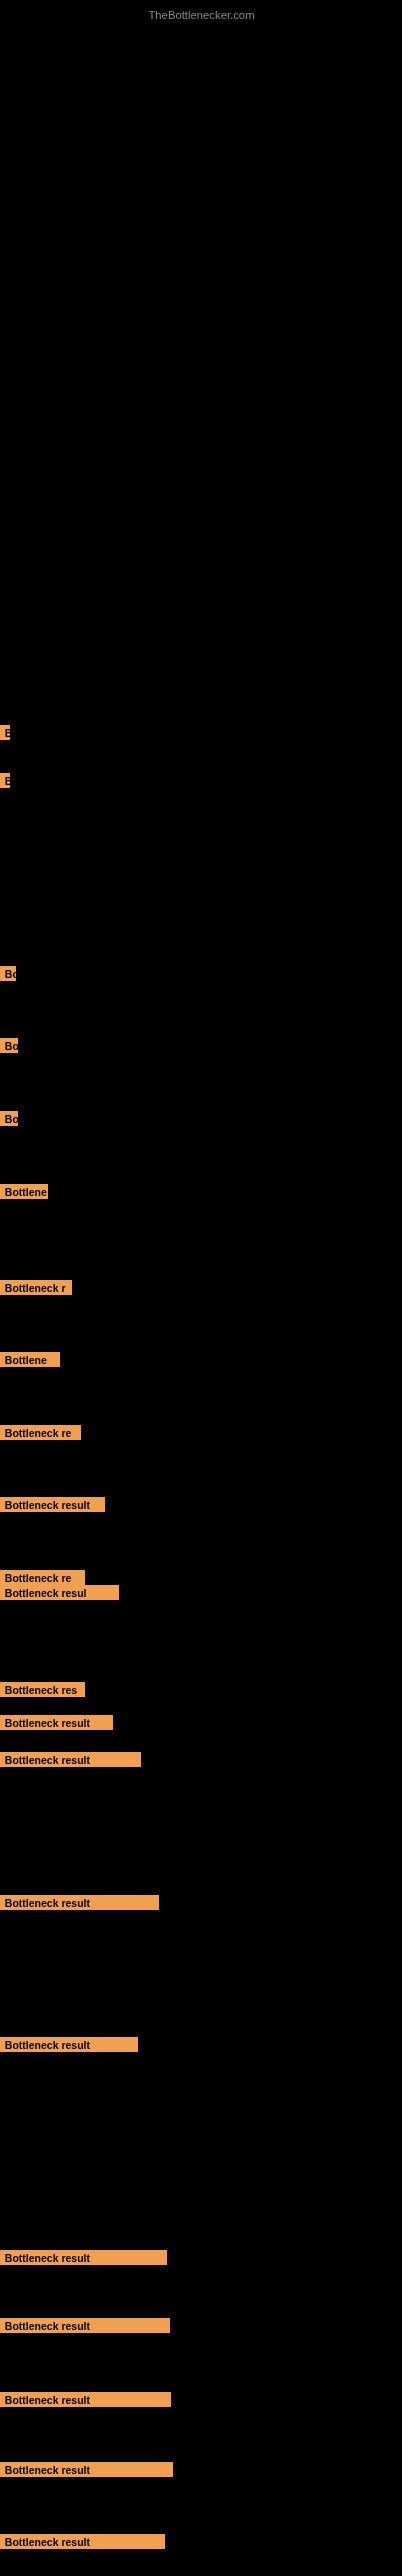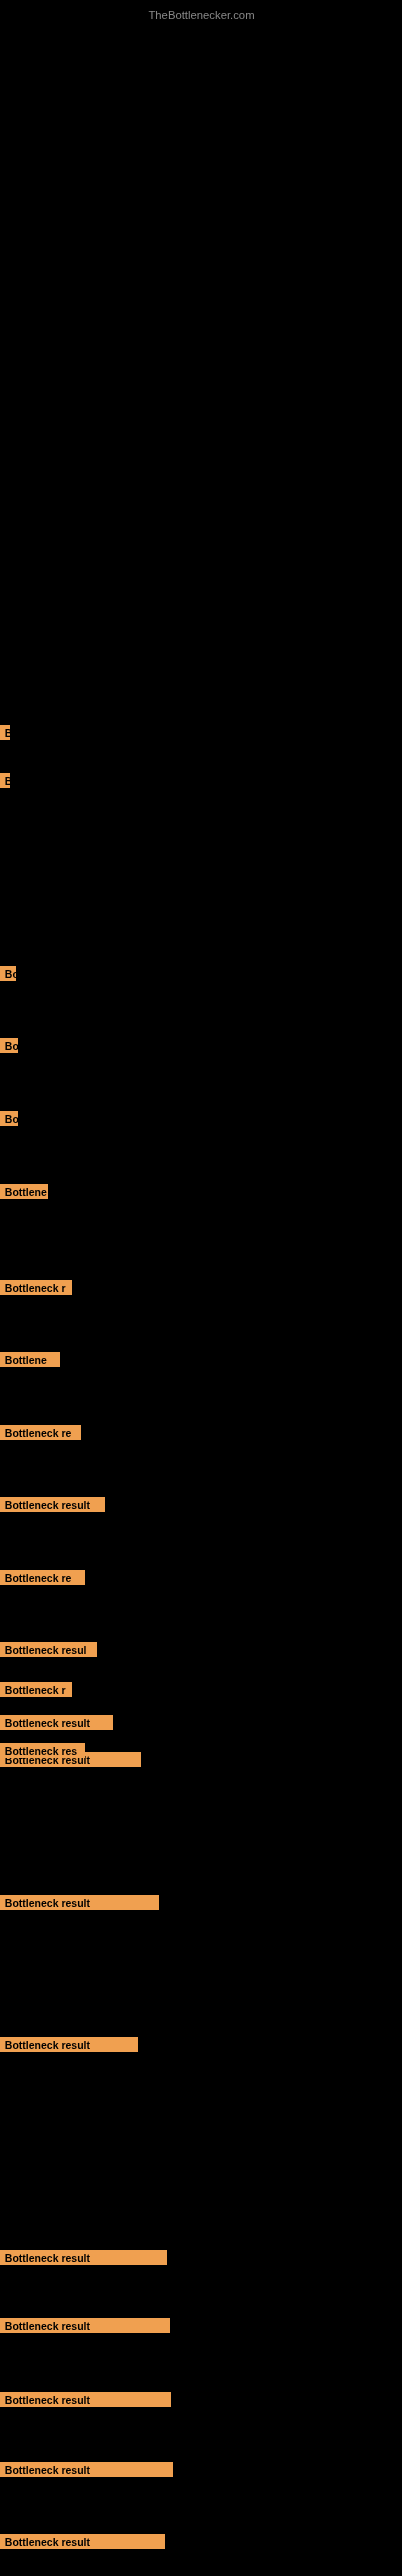--- a/index.html
+++ b/index.html
@@ -46,22 +46,22 @@
 <div class="bottleneck-label" style="top: 2318px; width: 170px;">Bottleneck result</div>
 <div class="bottleneck-label" style="top: 2392px; width: 171px;">Bottleneck result</div>
 <div class="bottleneck-label" style="top: 2462px; width: 173px;">Bottleneck result</div>
 <div class="bottleneck-label" style="top: 2534px; width: 165px;">Bottleneck result</div>
 <div class="bottleneck-label" style="top: 1184px; width: 48px;">Bottlene</div>
 <div class="bottleneck-label" style="top: 1280px; width: 72px;">Bottleneck r</div>
 <div class="bottleneck-label" style="top: 1352px; width: 60px;">Bottlene</div>
 <div class="bottleneck-label" style="top: 1425px; width: 81px;">Bottleneck re</div>
 <div class="bottleneck-label" style="top: 1497px; width: 105px;">Bottleneck result</div>
 <div class="bottleneck-label" style="top: 1570px; width: 85px;">Bottleneck re</div>
-<div class="bottleneck-label" style="top: 1642px; width: 97px;">Bottleneck resul</div>
+<div class="bottleneck-label" style="top: 1585px; width: 119px;">Bottleneck resul</div>
 <div class="bottleneck-label" style="top: 1682px; width: 72px;">Bottleneck r</div>
 <div class="bottleneck-label" style="top: 1715px; width: 113px;">Bottleneck result</div>
-<div class="bottleneck-label" style="top: 1743px; width: 85px;">Bottleneck res</div>
+<div class="bottleneck-label" style="top: 1682px; width: 85px;">Bottleneck res</div>
 <div class="bottleneck-label" style="top: 966px; width: 16px;">Bo</div>
 <div class="bottleneck-label" style="top: 1038px; width: 17.7px;">Bo</div>
 <div class="bottleneck-label" style="top: 1111px; width: 17.7px;">Bo</div>
 <div class="bottleneck-label" style="top: 725px; width: 8px;">B</div>
 <div class="bottleneck-label" style="top: 773px; width: 9.7px;">B</div>
 
 
 </body></html>

